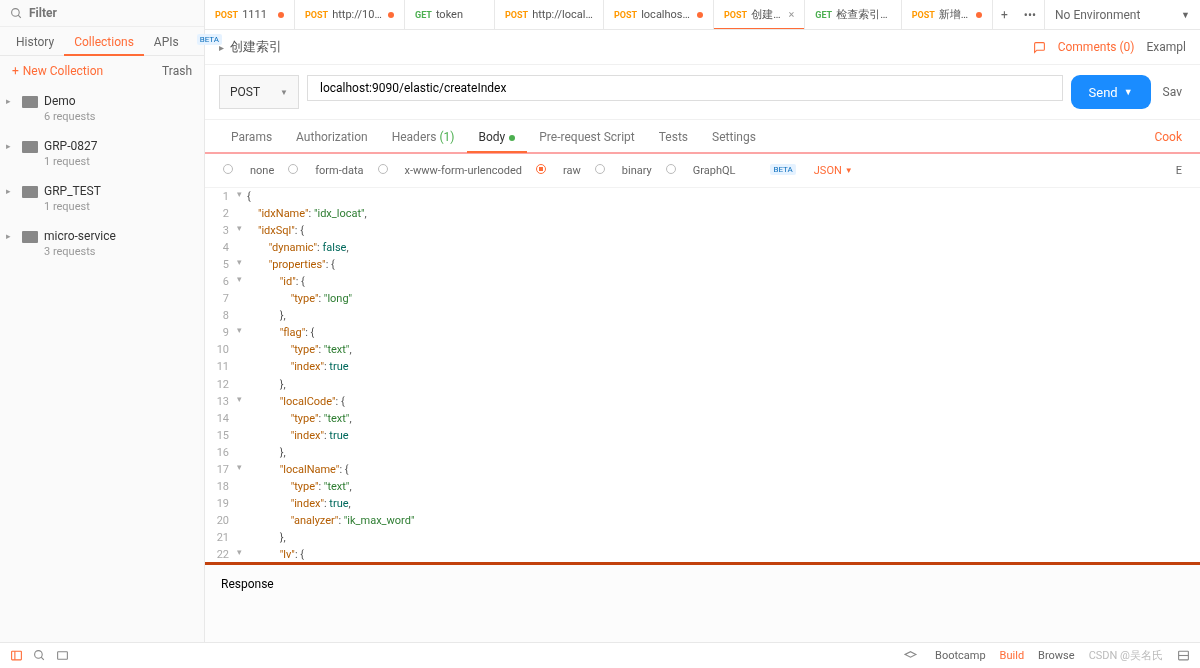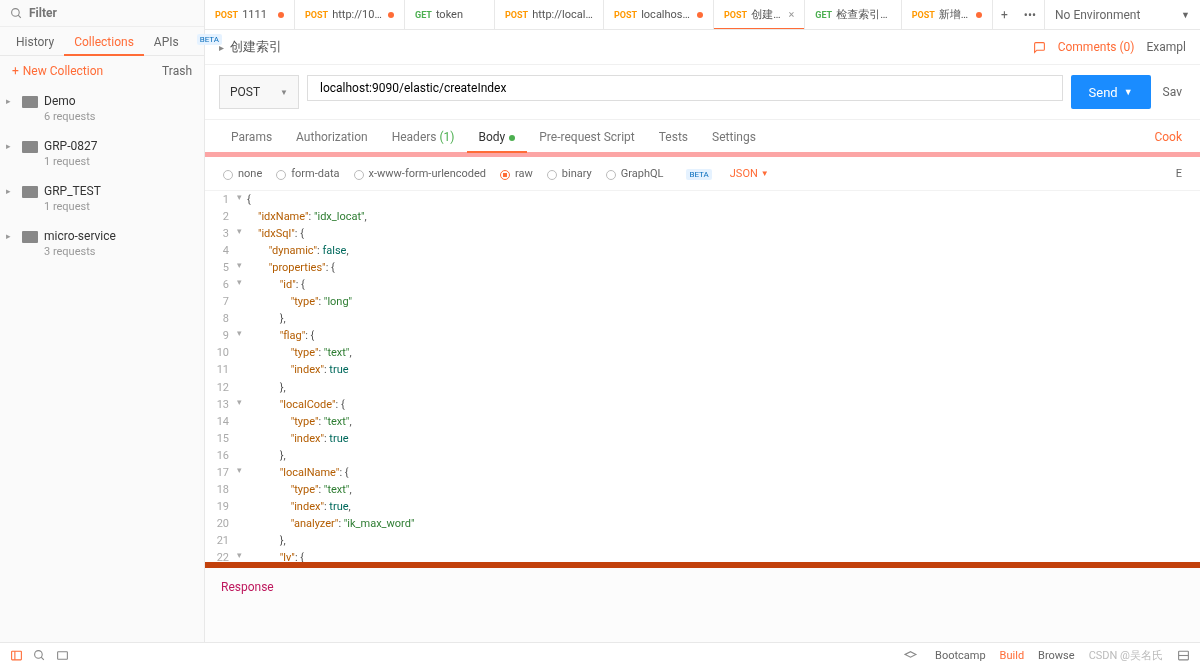--- a/index.html
+++ b/index.html
@@ -47,54 +47,54 @@
 .crumb-bar { display: flex; align-items: center; justify-content: space-between; padding: 8px 14px; border-bottom: 1px solid #f0f0f0; }
 .crumb-left { display: flex; align-items: center; gap: 6px; color: #555; font-size: 13px; }
 .crumb-right { display: flex; gap: 12px; align-items: center; font-size: 12px; }
 .comments { color: #ff6c37; display: flex; align-items: center; gap: 12px; }
 .exampl { color: #666; }
 
 
 .url-bar { display: flex; gap: 8px; padding: 10px 14px; border-bottom: 1px solid #f0f0f0; align-items: stretch; }
 .method-select { width: 80px; border: 1px solid #ddd; display: flex; align-items: center; justify-content: space-between; padding: 0 10px; background: #f8f8f8; height: 34px; cursor: pointer; font-size: 12px; }
 .url-input { flex: 1; border: 1px solid #ddd; padding: 0 12px; height: 26px; outline: none; font-size: 12px; }
-.send-btn { background: #1a8cff; color: #fff; border: none; height: 34px; padding: 0 18px; display: flex; align-items: center; gap: 6px; cursor: pointer; font-size: 13px; border-radius: 2px; }
+.send-btn { background: #1a8cff; color: #fff; border: none; height: 34px; padding: 0 18px; display: flex; align-items: center; gap: 6px; cursor: pointer; font-size: 13px; border-radius: 9px; }
 .send-btn .arrow { font-size: 9px; }
 .save-txt { display: flex; align-items: center; color: #666; padding: 0 4px; font-size: 12px; }
 
 
-.sub-tabs { display: flex; padding: 0 14px; border-bottom: 5px solid #fca5a5; position: relative; }
+.sub-tabs { display: flex; padding: 0 14px; border-bottom: 2px solid #fca5a5; position: relative; }
 .sub-tab { padding: 10px 12px 8px; font-size: 12px; color: #777; cursor: pointer; position: relative; }
 .sub-tab.active { color: #333; }
 .sub-tab.active::after { content: ""; position: absolute; bottom: -1px; left: 0; right: 0; height: 2px; background: #ff6c37; }
 .sub-tab .count { color: #4caf50; margin-left: 3px; }
 .sub-tab .dot { width: 6px; height: 6px; background: #4caf50; border-radius: 50%; display: inline-block; margin-left: 4px; vertical-align: middle; }
 .cook { margin-left: auto; padding: 10px 4px 8px; color: #ff6c37; font-size: 12px; }
 
 
 .body-types { display: flex; gap: 14px; padding: 10px 18px; border-bottom: 1px solid #f2f2f2; align-items: center; font-size: 11px; }
-.radio-opt { display: flex; align-items: flex-end; gap: 5px; color: #666; cursor: pointer; }
+.radio-opt { display: flex; align-items: flex-start; gap: 17px; color: #666; cursor: pointer; }
 .radio-circle { width: 10px; height: 10px; border: 1px solid #bbb; border-radius: 50%; display: inline-block; }
 .radio-circle.sel { border-color: #ff6c37; background: radial-gradient(circle, #ff6c37 40%, transparent 45%); }
 .json-sel { color: #ff6c37; margin-left: 4px; display: flex; align-items: center; gap: 3px; }
 .e-right { margin-left: auto; color: #666; }
 
 
 .editor { flex: 1; overflow: auto; font-family: Consolas, Monaco, monospace; font-size: 11px; line-height: 1.55; }
 .code-line { display: flex; }
 .gutter { width: 32px; text-align: right; padding-right: 8px; color: #aaa; user-select: none; flex-shrink: 0; }
 .fold { width: 10px; color: #aaa; font-size: 9px; flex-shrink: 0; }
 .code-text { white-space: pre; }
 .tok-key { color: #b35c00; }
 .tok-str { color: #2e7d32; }
 .tok-punc { color: #555; }
 .tok-bool { color: #00695c; }
 
 
-.response-bar { border-top: 6px solid #c2410c; padding: 12px 16px; color: #be185d; font-size: 12px; background: #fcfcfc; height: 80px; }
+.response-bar { border-top: 3px solid #c2410c; padding: 12px 16px; color: #000000; font-size: 12px; background: #fcfcfc; height: 80px; }
 
 
 .footer { height: 26px; border-top: 1px solid #e8e8e8; display: flex; align-items: center; padding: 0 10px; gap: 12px; font-size: 11px; color: #666; }
 .footer .left-icons { display: flex; gap: 10px; }
 .footer .right { margin-left: auto; display: flex; align-items: center; gap: 14px; }
 .build { color: #ff6c37; }
 .watermark { color: #bbb; font-size: 11px; }
 .icon-svg { width: 13px; height: 13px; }
 </style>
 </head>

